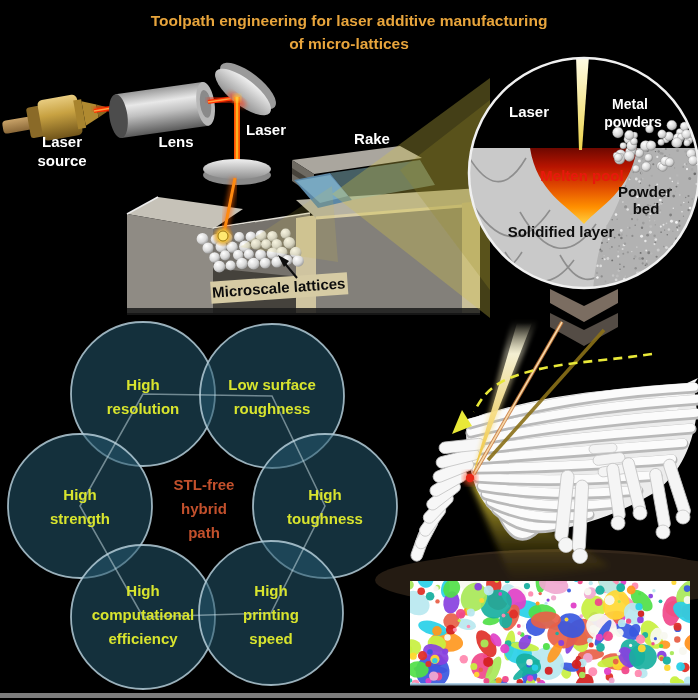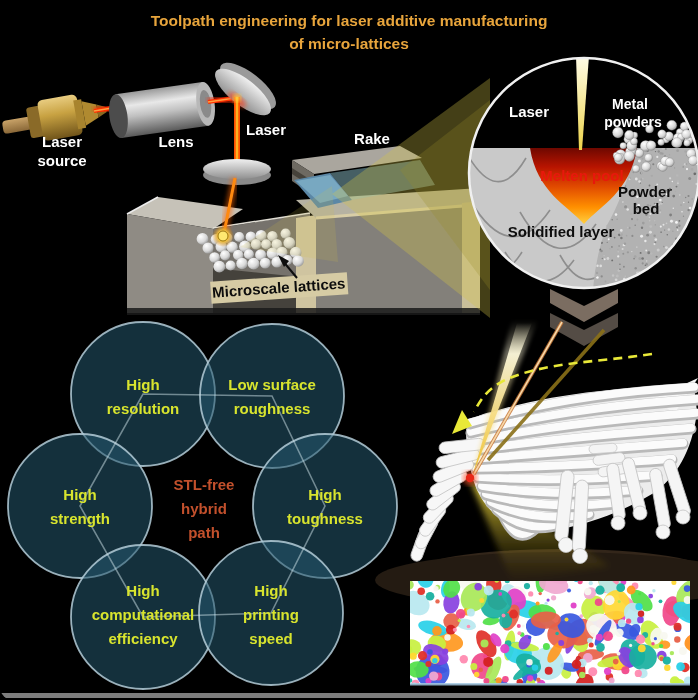--- a/index.html
+++ b/index.html
@@ -1,16 +1,16 @@
 <!DOCTYPE html>
 <html><head>
 <meta charset="utf-8">
 <style>
   html,body{margin:0;padding:0;background:#000;}
-  #canvas{position:relative;width:698px;height:700px;background:#000;overflow:hidden;border-radius:13px;}
+  #canvas{position:relative;width:698px;height:700px;background:#000;overflow:hidden;}
   svg{display:block;}
   text{font-family:"Liberation Sans","DejaVu Sans",sans-serif;font-weight:bold;}
   .t-title{font-size:15.5px;fill:#e8a53c;}
   .lbl-w{font-size:15px;fill:#ffffff;}
   .lbl-b{font-size:15px;fill:#0d0d0d;}
   .lbl-inset-w{font-size:15px;fill:#ffffff;}
   .lbl-inset-w2{font-size:14px;fill:#ffffff;}
   .lbl-pool{font-size:15px;fill:#e8180c;}
   .venn-t{font-size:15px;fill:#d8e42e;}
   .venn-c{font-size:15px;fill:#c2502c;}

